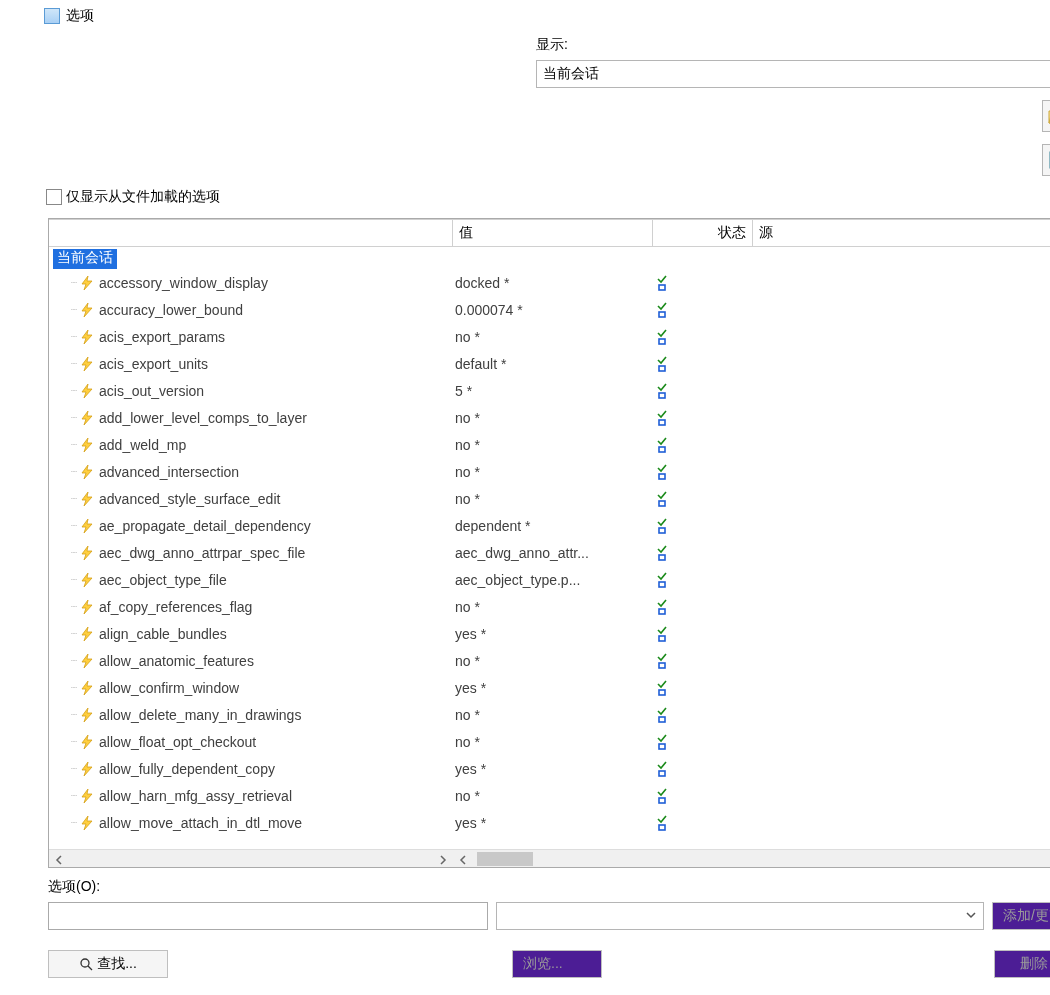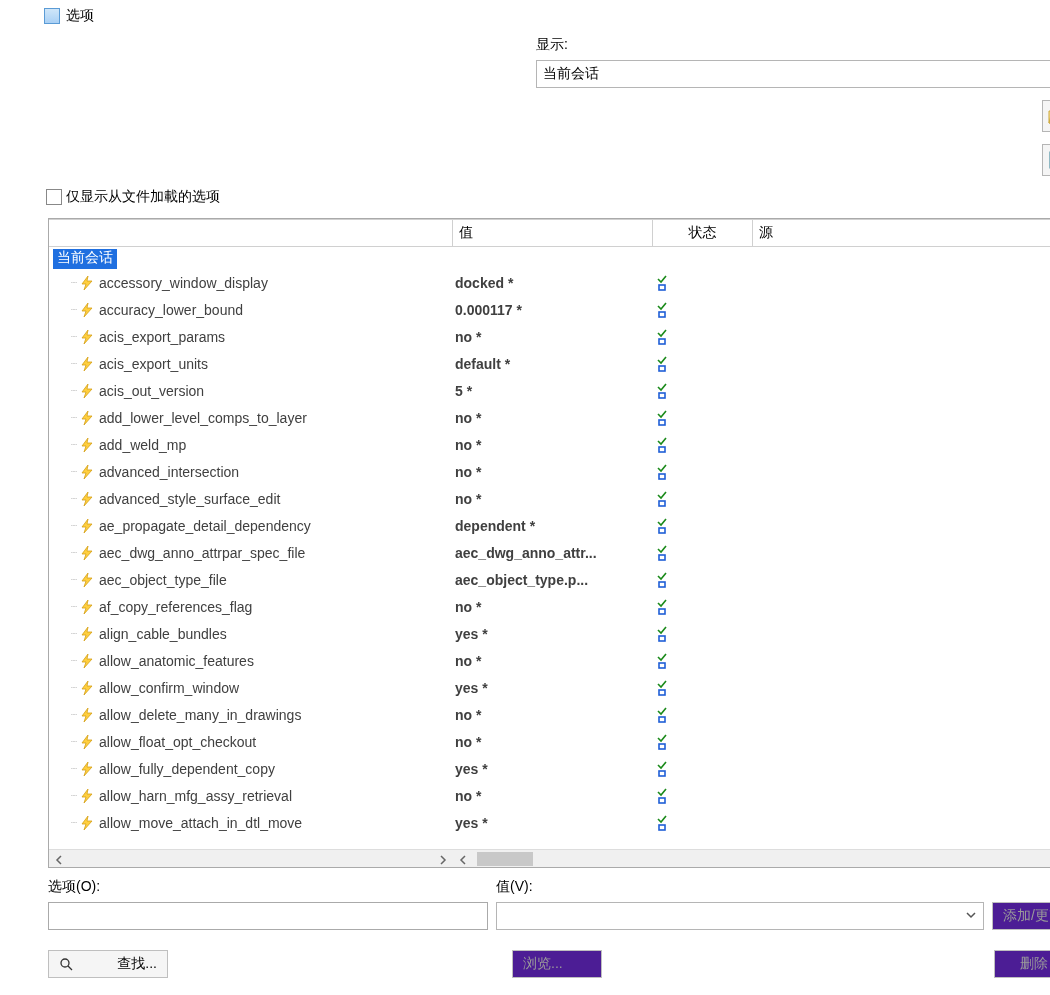--- a/index.html
+++ b/index.html
@@ -19,48 +19,48 @@
 .select.sort { width: 374px; }
 .iconbtn { width: 32px; height: 32px; border: 1px solid #b5b5b5; background: #f5f5f5; display: flex; align-items: center; justify-content: center; cursor: pointer; margin-bottom: 0px; }
 .checkboxrow { display: flex; align-items: center; gap: 4px; padding: 6px 10px; }
 .cb { width: 16px; height: 16px; border: 1px solid #888; background: #fff; display:inline-block; }
 .gridwrap { margin: 6px 12px 0; border: 1px solid #aaa; height: 650px; display: flex; flex-direction: column; }
 .gridhead { display: flex; background: #fff; border-bottom: 0px; }
 .gridhead div { border: 1px solid #d0d0d0; border-left:none; padding: 4px 6px; font-family: SimSun, monospace; }
 .gridhead div:first-child { border-left: none; }
 .col-name { width: 404px; }
 .col-val  { width: 200px; }
-.col-stat { width: 100px; text-align: center; }
+.col-stat { width: 100px; text-align: right; }
 .col-src  { flex:1; }
 .gridbody { flex: 1; overflow: hidden; position: relative; background:#fff; }
 .grouptag { display:inline-block; background:#1f6fe0; color:#fff; padding:0 4px 2px 4px; margin-left:4px; margin-top:2px; }
 .row { display:flex; align-items:center; height:27px; font-family: Consolas, "Courier New", monospace; font-size:14px; }
 .tree { width:404px; display:flex; align-items:center; padding-left:22px; color:#404040; white-space: nowrap; }
 .dots { color:#b5b5b5; letter-spacing:0px; font-size:10px; margin-right:2px; }
 .bolt { width:16px; height:16px; margin-right:4px; }
-.valc { width:200px; padding-left:2px; color:#404040; white-space:nowrap; overflow:hidden; text-overflow:ellipsis;font-weight:bold; }
+.valc { width:200px; padding-left:2px; color:#404040; white-space:nowrap; overflow:hidden; text-overflow:ellipsis; }
 .statc { width:100px; padding-left:2px; display:flex; align-items:center; }
 .srcc { flex:1; }
 .vscroll { position:absolute; right:0; top:0; width:18px; height:100%; background:#f0f0f0; }
 .vscroll .thumb { position:absolute; top:4px; left:2px; width:14px; height:52px; background:#c8c8c8; }
 .vscroll .arrow { position:absolute; left:3px; width:12px; height:12px; color:#606060; }
 .hscroll { height:18px; background:#f0f0f0; display:flex; position:relative; border-top:1px solid #ddd;}
 .hscroll .h1 { width:404px; position:relative; }
 .hscroll .h2 { flex:1; position:relative; }
 .hscroll .arrow { position:absolute; top:3px; width:12px; height:12px; color:#606060; }
 .hscroll .thumb2 { position:absolute; left:24px; top:2px; width:56px; height:14px; background:#c8c8c8; }
 .bottom { padding: 10px 12px 6px; display:flex; flex-direction:column; gap:20px; }
 .botrow { display:flex; gap:8px; align-items:flex-end; }
 .tin { height:28px; border:1px solid #aaa; background:#fff; }
 .tin.opt { width:440px; }
 .valin { flex:1; }
 .valin .select { height:28px; }
 .btn { height:28px; min-width:80px; border:1px solid #bfbfbf; background:#f5f5f5; display:flex; align-items:center; justify-content:center; padding:0 10px; cursor:pointer; }
 .btn.disabled { color:#9a9a9a; background:#4c1d95; cursor:default; }
-.findbtn { width:120px; justify-content:space-between; gap:4px; }
+.findbtn { width:120px; justify-content:center; gap:4px; }
 .footer { border-top:1px solid #e0e0e0; padding:12px 12px; display:flex; justify-content:flex-end; gap:8px; position:relative; }
 .watermark { position:absolute; right:12px; top:20px; color:#d9d9d9; font-size:11px; font-family:Consolas,monospace; letter-spacing:0.5px; pointer-events:none; }
 .btn.primary-out { border:2px solid #0078d4; }
 .chev svg, .arrow svg { width:12px; height:12px; }
 .statusicon { width:14px; display:flex; flex-direction:column; align-items:center; }
 </style>
 </head>
 <body>
 
 <div class="window">
@@ -136,21 +136,21 @@
           <div class="srcc"></div>
         </div>
         <div class="row">
           <div class="tree">
             <span class="dots">┈</span>
             <svg class="bolt" viewBox="0 0 16 16">
               <path d="M9 1 L3 9 H7 L5 15 L13 6 H8 Z" fill="#ffcf3f" stroke="#d4a017" stroke-width="0.8"></path>
             </svg>
             <span>accuracy_lower_bound</span>
           </div>
-          <div class="valc">0.000117 *</div>
+          <div class="valc">0.000074 *</div>
           <div class="statc">
             <span class="statusicon">
               <svg width="10" height="16" viewBox="0 0 10 16">
                 <path d="M1 4 L4 7 L9 1" fill="none" stroke="#1a8a1a" stroke-width="1.6"></path>
                 <rect x="2" y="10" width="6" height="5" fill="none" stroke="#1f5ed6" stroke-width="1.6"></rect>
               </svg>
             </span>
           </div>
           <div class="srcc"></div>
         </div>
@@ -546,21 +546,20 @@
     </div>
   </div>
 
   <div class="bottom">
     <div class="botrow">
       <div class="group">
         <span class="label">选项(O):</span>
         <div class="tin opt"></div>
       </div>
       <div class="group valin">
-        <span class="label">值(V):</span>
         <div class="select" style="width:100%;">
           <span></span>
           <span class="chev"><svg viewBox="0 0 12 12">
                 <path d="M2 4 L6 8 L10 4" fill="none" stroke="#555" stroke-width="1.5"></path>
               </svg></span>
         </div>
       </div>
       <div class="btn disabled">
           <span>添加/更改</span>
         </div>

